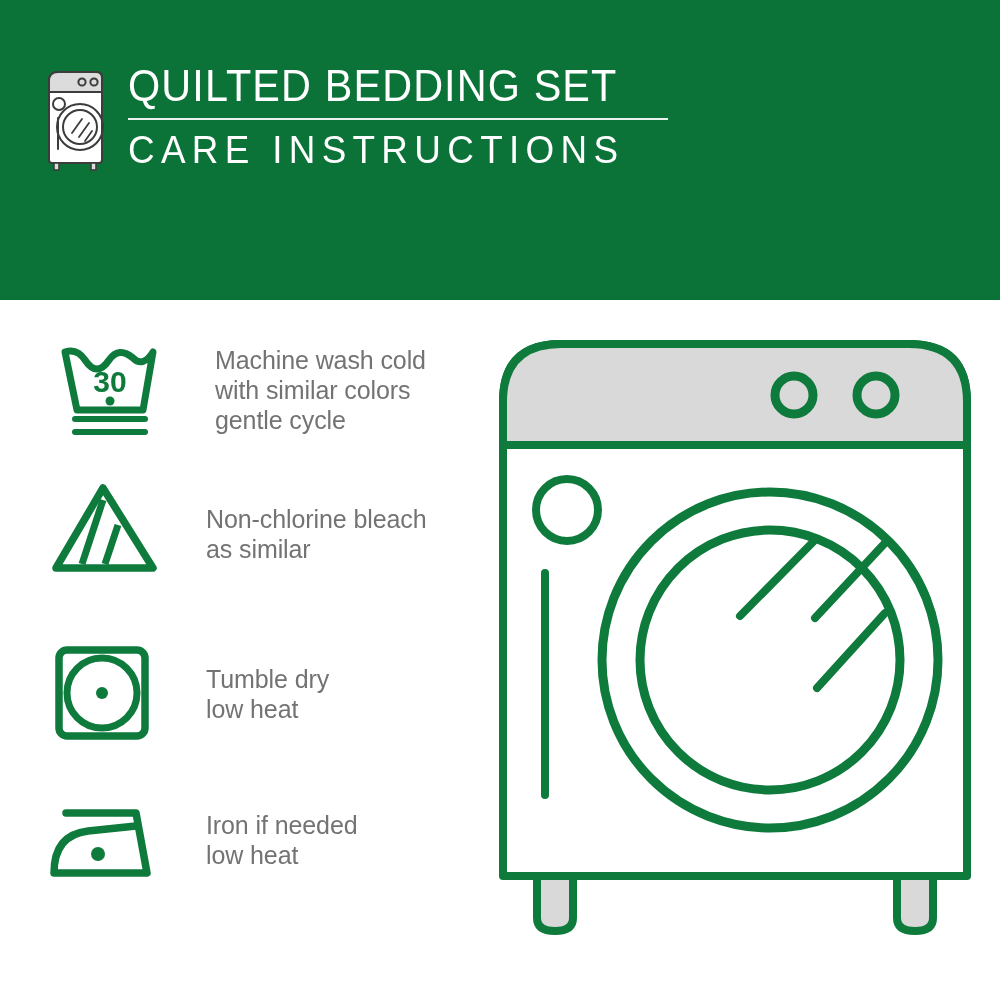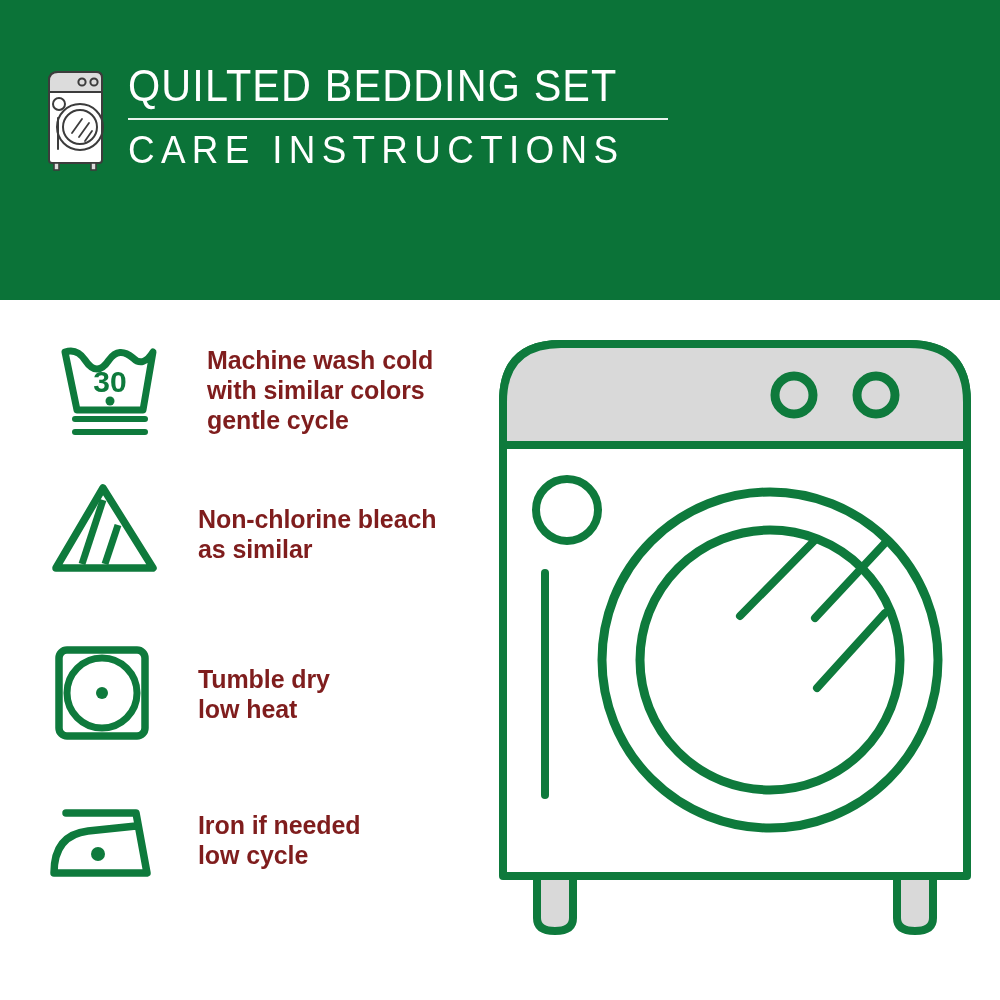--- a/index.html
+++ b/index.html
@@ -90,25 +90,25 @@
 
   .care-symbol {
     flex: 0 0 auto;
     width: 118px;
     height: 105px;
     display: flex;
     align-items: center;
     justify-content: flex-start;
   }
   .care-text {
-    margin-left: 32px;
-    color: #7f1d1d;
+    margin-left: 40px;
+    color: #737373;
     font-size: 25px;
     line-height: 30px;
-    font-weight: 700;
+    font-weight: 400;
     letter-spacing: -0.1px;
     white-space: pre-line;
     padding-top: 6px;
   }
   .care-item.i0 .care-text { padding-top: 7px; }
   .care-item.i1 .care-text { padding-top: 26px; }
   .care-item.i2 .care-text { padding-top: 21px; }
   .care-item.i3 .care-text { padding-top: 17px; }
 
   
@@ -203,21 +203,21 @@
   </div>
 
   <div class="care-item i3">
     <div class="care-symbol">
       <svg viewBox="0 0 118 105" width="118" height="105" aria-hidden="true">
         <path d="M18 20 L88 20 L99 80 L6 80 Q6 42 40 38 L88 33" fill="none" stroke="#0e7a3c" stroke-width="7.5" stroke-linejoin="round" stroke-linecap="round"></path>
         <circle cx="50" cy="61" r="7" fill="#0e7a3c"></circle>
       </svg>
     </div>
     <div class="care-text">Iron if needed
-low cycle</div>
+low heat</div>
   </div>
 
 </div>
 
 <div class="machine-illustration">
   <svg viewBox="0 0 480 610" width="480" height="610" aria-hidden="true">
 
     <path d="M8 72 Q8 14 66 14 L414 14 Q472 14 472 72 L472 546 L8 546 Z" fill="#ffffff" stroke="#0e7a3c" stroke-width="8" stroke-linejoin="round"></path>
 
     <path d="M8 72 Q8 14 66 14 L414 14 Q472 14 472 72 L472 115 L8 115 Z" fill="#d9d9d9" stroke="none"></path>

